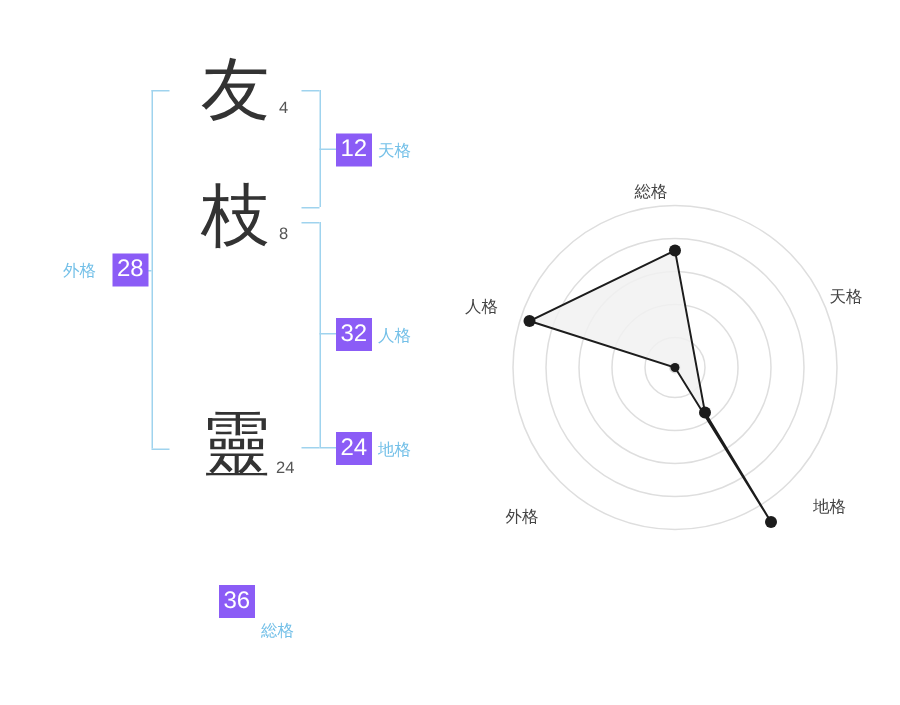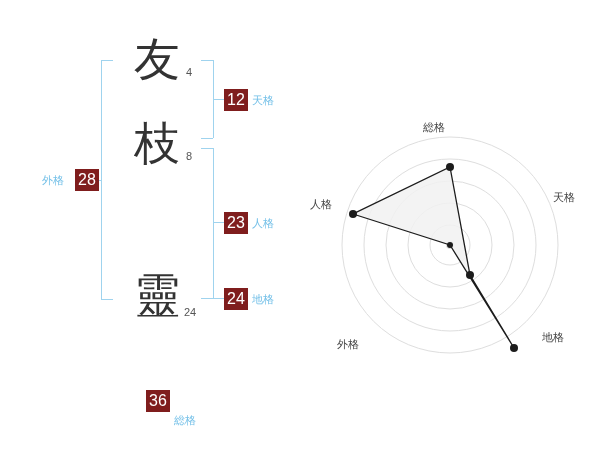--- a/index.html
+++ b/index.html
@@ -45,21 +45,21 @@
     font-size: 11px;
     color: #555555;
   }
   .stroke-1 { left: 186px; top: 66px; }
   .stroke-2 { left: 186px; top: 150px; }
   .stroke-3 { left: 184px; top: 306px; }
 
   
   .badge {
     position: absolute;
-    background: #7f1d1d;
+    background: #8b5cf6;
     color: #ffffff;
     font-size: 16px;
     line-height: 22px;
     height: 22px;
     min-width: 22px;
     text-align: center;
     padding: 0 3px;
     box-sizing: border-box;
   }
   .badge-label {
@@ -143,21 +143,21 @@
     <div class="kanji kanji-2">枝</div>
     <div class="kanji kanji-3">靈</div>
 
     <div class="stroke-num stroke-1">4</div>
     <div class="stroke-num stroke-2">8</div>
     <div class="stroke-num stroke-3">24</div>
 
     <div class="badge b-tenkaku">12</div>
     <div class="badge-label l-tenkaku">天格</div>
 
-    <div class="badge b-jinkaku">23</div>
+    <div class="badge b-jinkaku">32</div>
     <div class="badge-label l-jinkaku">人格</div>
 
     <div class="badge b-chikaku">24</div>
     <div class="badge-label l-chikaku">地格</div>
 
     <div class="badge b-gaikaku">28</div>
     <div class="badge-label l-gaikaku">外格</div>
 
     <div class="badge b-soukaku">36</div>
     <div class="badge-label l-soukaku">総格</div>

